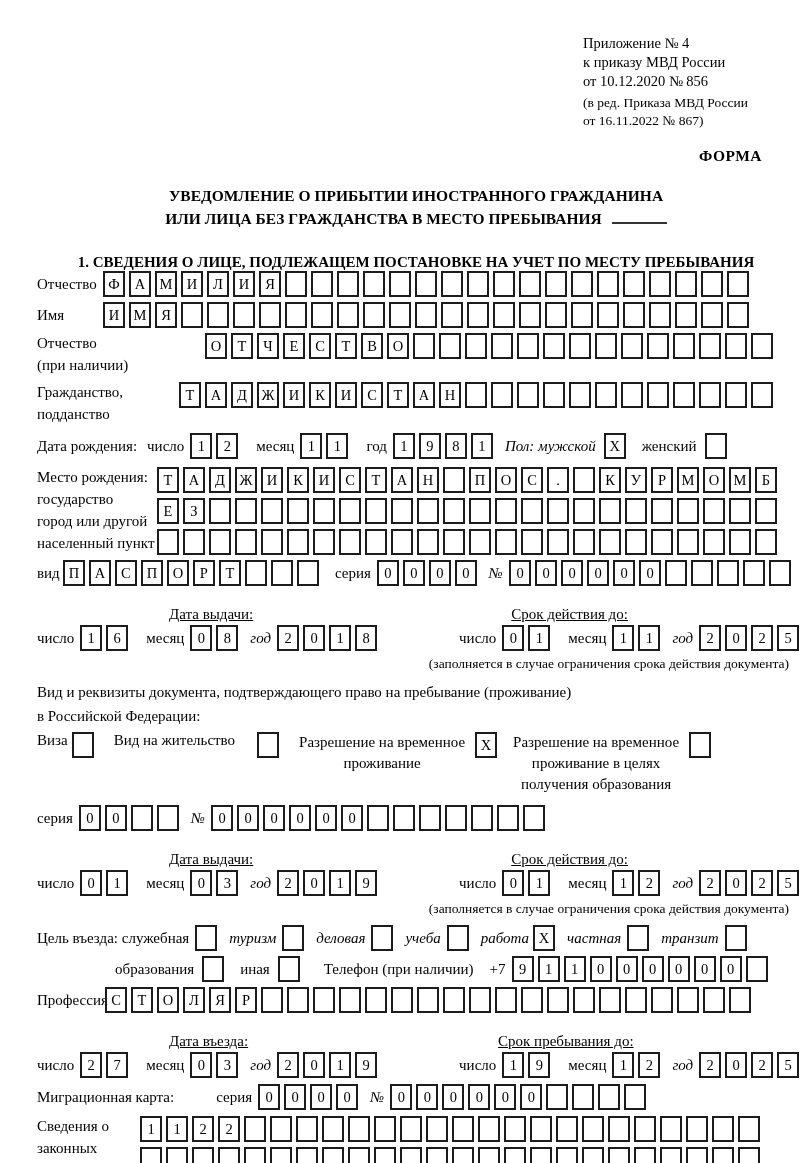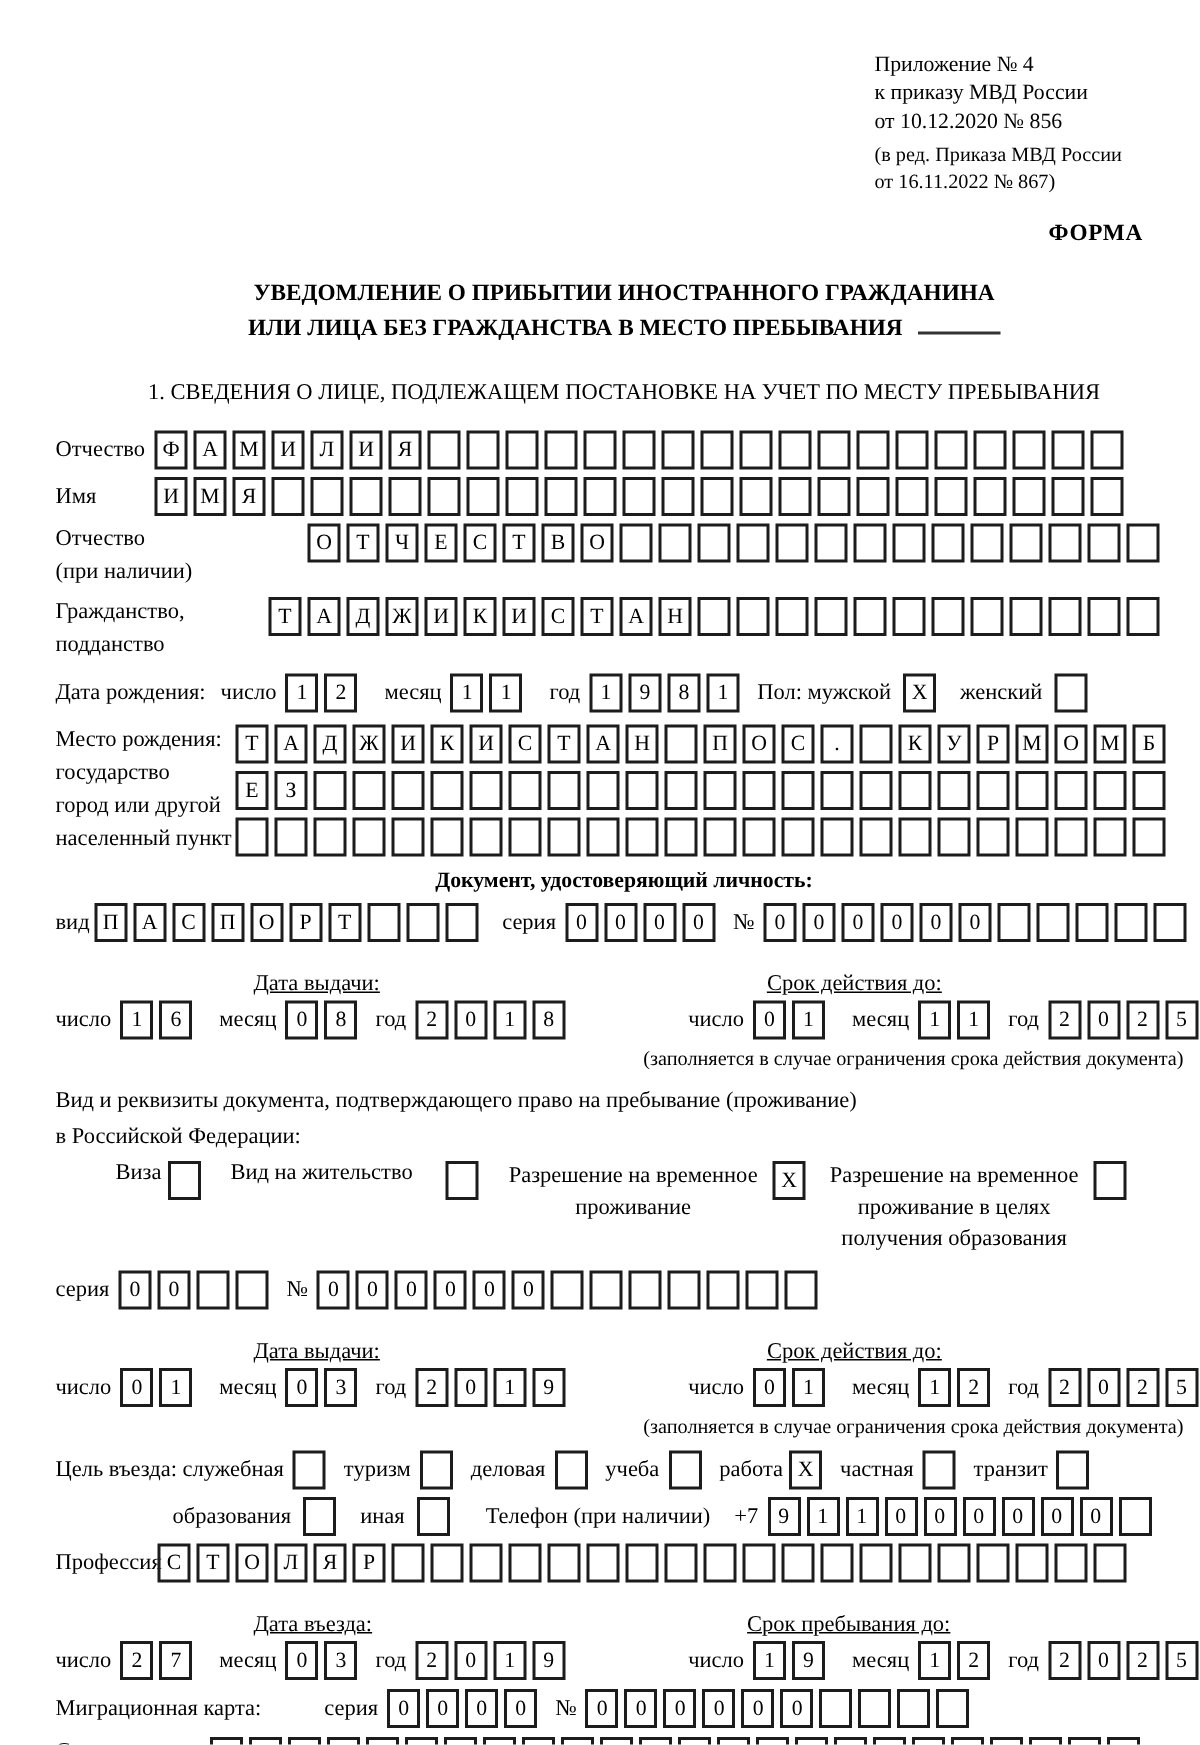--- a/index.html
+++ b/index.html
@@ -9,21 +9,21 @@
   
   .appendix{margin-left:546px;font-size:14.5px;line-height:1.32;}
   .edition{margin-left:546px;font-size:13.5px;line-height:1.3;margin-top:3px;}
   .forma{text-align:right;padding-right:33px;font-weight:bold;font-size:15.5px;margin-top:18px;letter-spacing:.5px;}
 
   
   .title{
     text-align:center;font-weight:bold;font-size:15.5px;line-height:1.45;margin-top:20px;
   }
   .blank-line{display:inline-block;width:55px;border-bottom:2px solid #333;margin-left:10px;vertical-align:baseline;}
-  .section-head{text-align:center;font-weight:normal;font-size:15px;margin-top:24px;margin-bottom:16px;}
+  .section-head{text-align:center;font-weight:bold;font-size:15px;margin-top:24px;}
 
   
   .row{display:flex;align-items:center;margin-bottom:5px;font-size:15px;}
   .row-top{align-items:flex-start;}
   .lbl{font-size:15px;white-space:nowrap;}
   .lbl-col{font-size:15px;line-height:1.45;flex-shrink:0;}
 
   
   .cells{display:flex;flex-wrap:nowrap;}
   .cell{
@@ -43,23 +43,23 @@
   .w-reps{width:103px;}
 
   .doc-head{text-align:center;font-weight:bold;font-size:14.5px;margin:8px 0 6px 0;}
 
   .two-head{display:flex;font-size:15px;margin:20px 0 2px 0;text-decoration:underline;}
   .note-right{text-align:right;font-size:13.5px;padding-right:6px;margin:2px 0 8px 0;}
 
   .dsep{margin:0 6px 0 0;}
   .dgap{margin-left:14px;}
   .chk{margin-left:8px;}
-  .opt{display:flex;align-items:flex-start;margin-left:40px;}
+  .opt{display:flex;align-items:flex-start;}
   .opt-lines{text-align:center;line-height:1.4;}
-  .gap8{margin-left:8px;} .gap12{margin-left:12px;} .gap16{margin-left:16px;} .gap20{margin-left:20px;}
+  .gap8{margin-left:8px;font-style:italic;} .gap12{margin-left:12px;} .gap16{margin-left:16px;} .gap20{margin-left:20px;}
 
   .intro{font-size:15px;line-height:1.6;margin:4px 0 2px 0;}
 </style>
 </head>
 <body>
 
 <div class="page">
 
   <div class="appendix">
     <div>Приложение № 4</div>
@@ -311,21 +311,20 @@
           <span class="cell"></span>
           <span class="cell"></span>
           <span class="cell"></span>
           <span class="cell"></span>
           <span class="cell"></span>
           <span class="cell"></span>
         </span>
     </span>
   </div>
 
-  <div class="doc-head">Документ, удостоверяющий личность:</div>
   <div class="row">
     <span class="lbl w-vid">вид</span>
     <span class="cells">
         <span class="cell">П</span>
         <span class="cell">А</span>
         <span class="cell">С</span>
         <span class="cell">П</span>
         <span class="cell">О</span>
         <span class="cell">Р</span>
         <span class="cell">Т</span>

